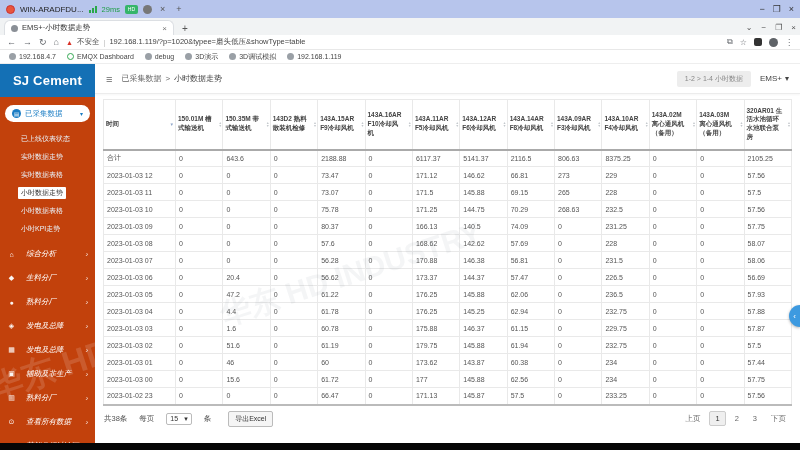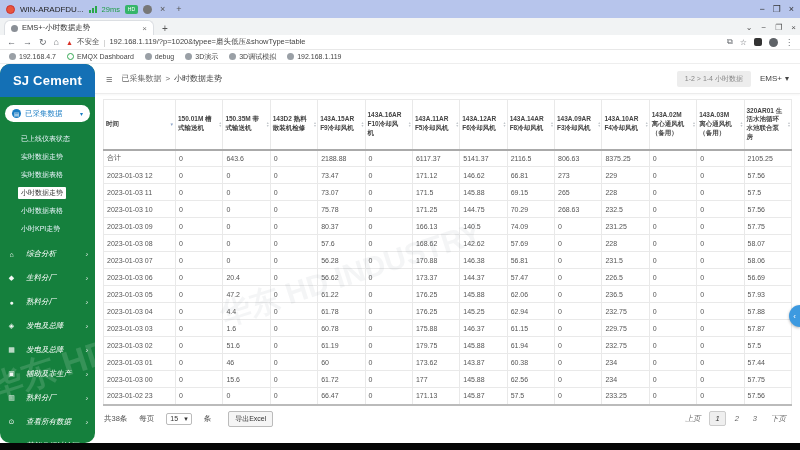--- a/index.html
+++ b/index.html
@@ -15,21 +15,21 @@
   .sig-bars i { display:block; width:2px; background:#2aa84a; }
   .sig-bars i:nth-child(1){height:3px} .sig-bars i:nth-child(2){height:5px} .sig-bars i:nth-child(3){height:7px}
   .rb-latency { color:#1e9e46; font-size:7.5px; }
   .rb-badge { width:13px; height:9px; background:#35b56a; border-radius:2px; color:#fff; font-size:5px; display:flex; align-items:center; justify-content:center; }
   .rb-globe { width:9px; height:9px; border-radius:50%; background:#777; }
   .rb-x, .rb-plus { color:#555; font-size:9px; padding:0 3px; }
   .rb-right { margin-left:auto; display:flex; gap:8px; color:#333; font-size:9px; }
 
   
   .tab-row { height:17px; background:#f1f3f4; display:flex; align-items:flex-end; padding:0 4px; }
-  .tab { height:15px; width:150px; background:#fff; border:1px solid #dcdfe3; border-bottom:none; border-radius:6px 6px 0 0; display:flex; align-items:center; padding:0 6px; gap:4px; font-size:7.5px; color:#333; }
+  .tab { height:15px; width:170px; background:#fff; border:1px solid #dcdfe3; border-bottom:none; border-radius:6px 6px 0 0; display:flex; align-items:center; padding:0 6px; gap:4px; font-size:7.5px; color:#333; }
   .tab .t-globe { width:7px; height:7px; border-radius:50%; background:#8a8f96; flex:none; }
   .tab .t-close { margin-left:auto; color:#777; font-size:8px; }
   .tab-plus { color:#555; font-size:10px; padding:0 8px 1px; }
   .tab-right { margin-left:auto; display:flex; gap:9px; color:#555; font-size:8px; padding-bottom:3px; }
 
   
   .url-row { height:15px; background:#fff; border-bottom:1px solid #e8e8e8; display:flex; align-items:center; padding:0 7px; gap:7px; font-size:9px; color:#5f6368; }
   .url-field { display:flex; align-items:center; gap:4px; font-size:7.5px; color:#444; flex:1; }
   .warn-tri { color:#d93025; font-size:7px; }
   .u-sep { color:#bbb; }
@@ -40,21 +40,21 @@
   
   .bm-row { height:14px; background:#fff; border-bottom:1px solid #eee; display:flex; align-items:center; gap:11px; padding:0 9px; font-size:7px; color:#444; }
   .bm-item { display:flex; align-items:center; gap:3px; }
   .bm-dot { width:7px; height:7px; border-radius:50%; background:#9aa0a6; flex:none; }
   .bm-item.emqx .bm-dot { background:#fff; border:1.5px solid #34a853; }
 
   
   .app { position:absolute; top:64px; left:0; right:0; bottom:7px; display:flex; overflow:hidden; }
 
   
-  .sidebar { width:95px; background:#15803d; flex:none; color:#fff; position:relative; overflow:hidden;border-radius:10px; }
+  .sidebar { width:95px; background:#c2410c; flex:none; color:#fff; position:relative; overflow:hidden; }
   .logo { height:33px; background:#1470b5; display:flex; align-items:center; justify-content:center; font-weight:bold; font-size:13px; letter-spacing:0.2px; }
   .menu-pill { margin:8px 5px 6px; background:#fff; border-radius:9px; height:17px; display:flex; align-items:center; gap:4px; padding:0 7px; color:#1a7dc4; font-size:7.5px; }
   .menu-pill .pill-ic { width:9px; height:9px; border-radius:50%; background:#1a7dc4; color:#fff; font-size:5.5px; display:flex; align-items:center; justify-content:center; flex:none; }
   .menu-pill .pill-car { margin-left:auto; font-size:6px; }
   .submenu { list-style:none; padding:2px 0 4px 18px; }
   .submenu li { height:18px; display:flex; align-items:center; font-size:7px; color:#eaf4fc; }
   .submenu li span { padding:1px 3px; }
   .submenu li.active span { background:#fff; color:#333; border-radius:1px; }
   .sections { list-style:none; }
   .sections li { height:24px; display:flex; align-items:center; gap:10px; padding:0 7px; font-size:7.5px;font-style:italic; }
@@ -82,21 +82,21 @@
   tbody td { font-size:7px; color:#555; padding:0 3px; height:17px; }
   tbody td.time { color:#555; }
   col.c-time { width:72px; }
   tbody tr:last-child td { border-bottom:2px solid #bbb; }
 
   
   .grid-foot { display:flex; align-items:center; padding:5px 9px 0; font-size:7.5px; color:#555; gap:12px; }
   .pp-select { border:1px solid #bbb; border-radius:2px; padding:1px 3px; display:inline-flex; gap:6px; align-items:center; font-size:7px; color:#333; background:#fff; }
   .export-btn { border:1px solid #bbb; border-radius:2px; background:#f5f5f5; font-size:7px; color:#333; padding:2px 6px; margin-left:5px; }
   .pager { margin-left:auto; display:flex; gap:4px; align-items:center; font-size:7.5px; color:#666; }
-  .pager .pg { padding:2px 5px;font-style:italic; }
+  .pager .pg { padding:2px 5px; }
   .pager .pg.num { min-width:14px; text-align:center; }
   .pager .pg.active { border:1px solid #ccc; background:#efefef; border-radius:2px; color:#333; }
 
   
   .float-btn { position:absolute; right:0; top:305px; width:11px; height:22px; background:#3d9ae0; border-radius:11px 0 0 11px; color:#fff; font-size:8px; display:flex; align-items:center; justify-content:center; box-shadow:0 1px 3px rgba(0,0,0,.3); }
   .black-strip { position:absolute; left:0; right:0; bottom:0; height:7px; background:#060606; }
   .wm { position:absolute; pointer-events:none; font-weight:bold; transform:rotate(-18deg); white-space:nowrap; }
   .wm1 { left:-18px; top:255px; font-size:34px; color:rgba(255,255,255,.14); }
   .wm2 { left:120px; top:190px; font-size:30px; color:rgba(120,130,140,.08); }
 </style>

